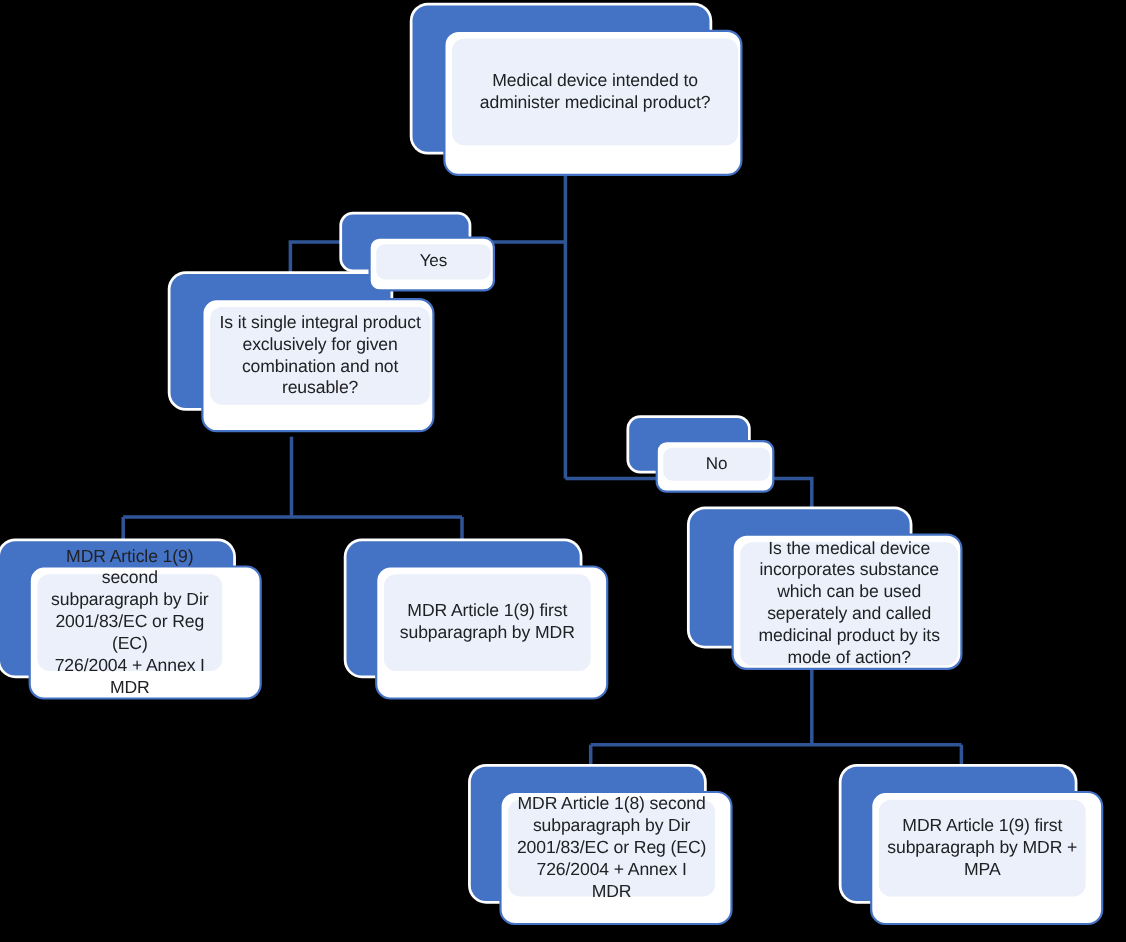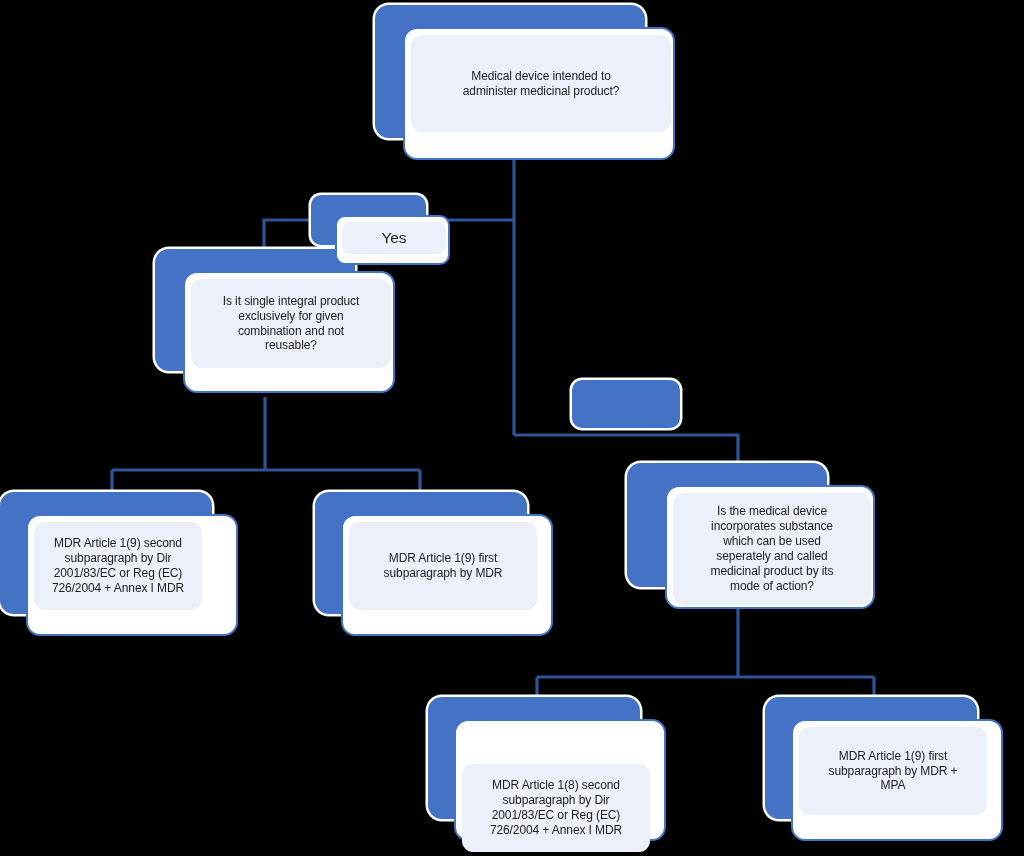--- a/index.html
+++ b/index.html
@@ -32,21 +32,21 @@
     position:absolute;
     background:#ECF0FA;
     border-radius:11px;
     display:flex;align-items:center;justify-content:center;
     box-sizing:border-box;
   }
   .node .txt{
     color:#202124;
     text-align:center;
     line-height:1.24;
-    font-size:12px;
+    font-size:16px;
     letter-spacing:-0.1px;
     padding:0 6px;
     white-space:pre-line;
   }
 
   
   .label .shadow{border-radius:10px;}
   .label .card{border-radius:10px;border-width:2.5px;}
   .label .inner{border-radius:8px;}
   .label .txt{font-size:15.5px;}
@@ -126,21 +126,21 @@
       <div class="inner" style="left: 6px; top: 6px; width: 188px; height: 88px;">
         <div class="txt">MDR Article 1(9) first
 subparagraph by MDR</div>
       </div>
     </div>
   </div>
 
   <div class="node" style="left: 428px; top: 697px; width: 238px; height: 144px;">
     <div class="shadow" style="width: 212px; height: 122px;"></div>
     <div class="card" style="left: 26px; top: 22px; width: 212px; height: 122px;">
-      <div class="inner" style="left: 6px; top: 6px; width: 188px; height: 88px; margin-top: 37px;">
+      <div class="inner" style="left: 6px; top: 6px; width: 188px; height: 88px;">
         <div class="txt">MDR Article 1(8) second
 subparagraph by Dir
 2001/83/EC or Reg (EC)
 726/2004 + Annex I MDR</div>
       </div>
     </div>
   </div>
 
   <div class="node" style="left: 765px; top: 697px; width: 238px; height: 144px;">
     <div class="shadow" style="width: 212px; height: 122px;"></div>
@@ -157,15 +157,20 @@
     <div class="shadow" style="width: 115px; height: 50px;"></div>
     <div class="card" style="left: 24px; top: 20px; width: 115px; height: 50px;">
       <div class="inner" style="left: 5px; top: 5px; width: 104px; height: 32px;">
         <div class="txt">Yes</div>
       </div>
     </div>
   </div>
 
   <div class="node label" style="left: 572px; top: 380px; width: 132px; height: 68px;">
     <div class="shadow" style="width: 108px; height: 48px;"></div>
+    <div class="card" style="left: 24px; top: 20px; width: 108px; height: 48px;">
+      <div class="inner" style="left: 5px; top: 5px; width: 97px; height: 30px;">
+        <div class="txt">No</div>
+      </div>
+    </div>
   </div>
 
 </div>
 
 </body></html>

